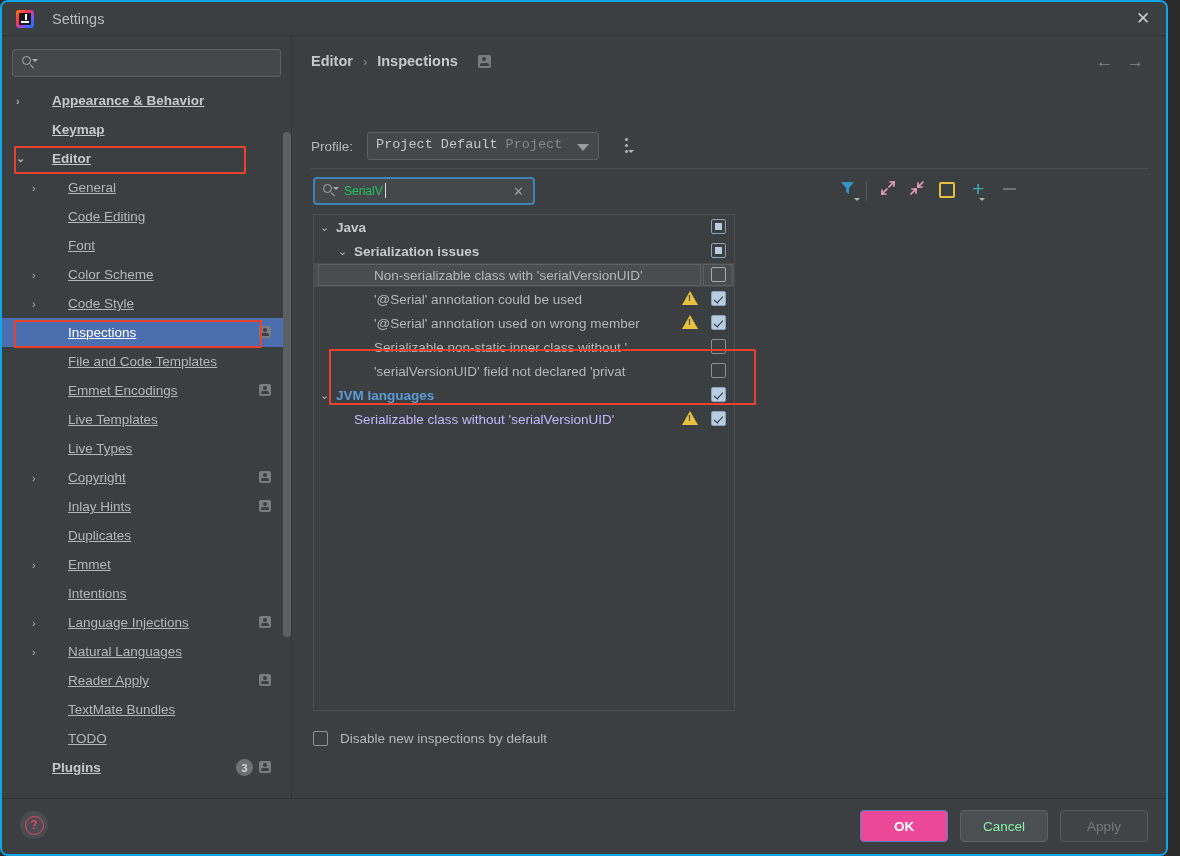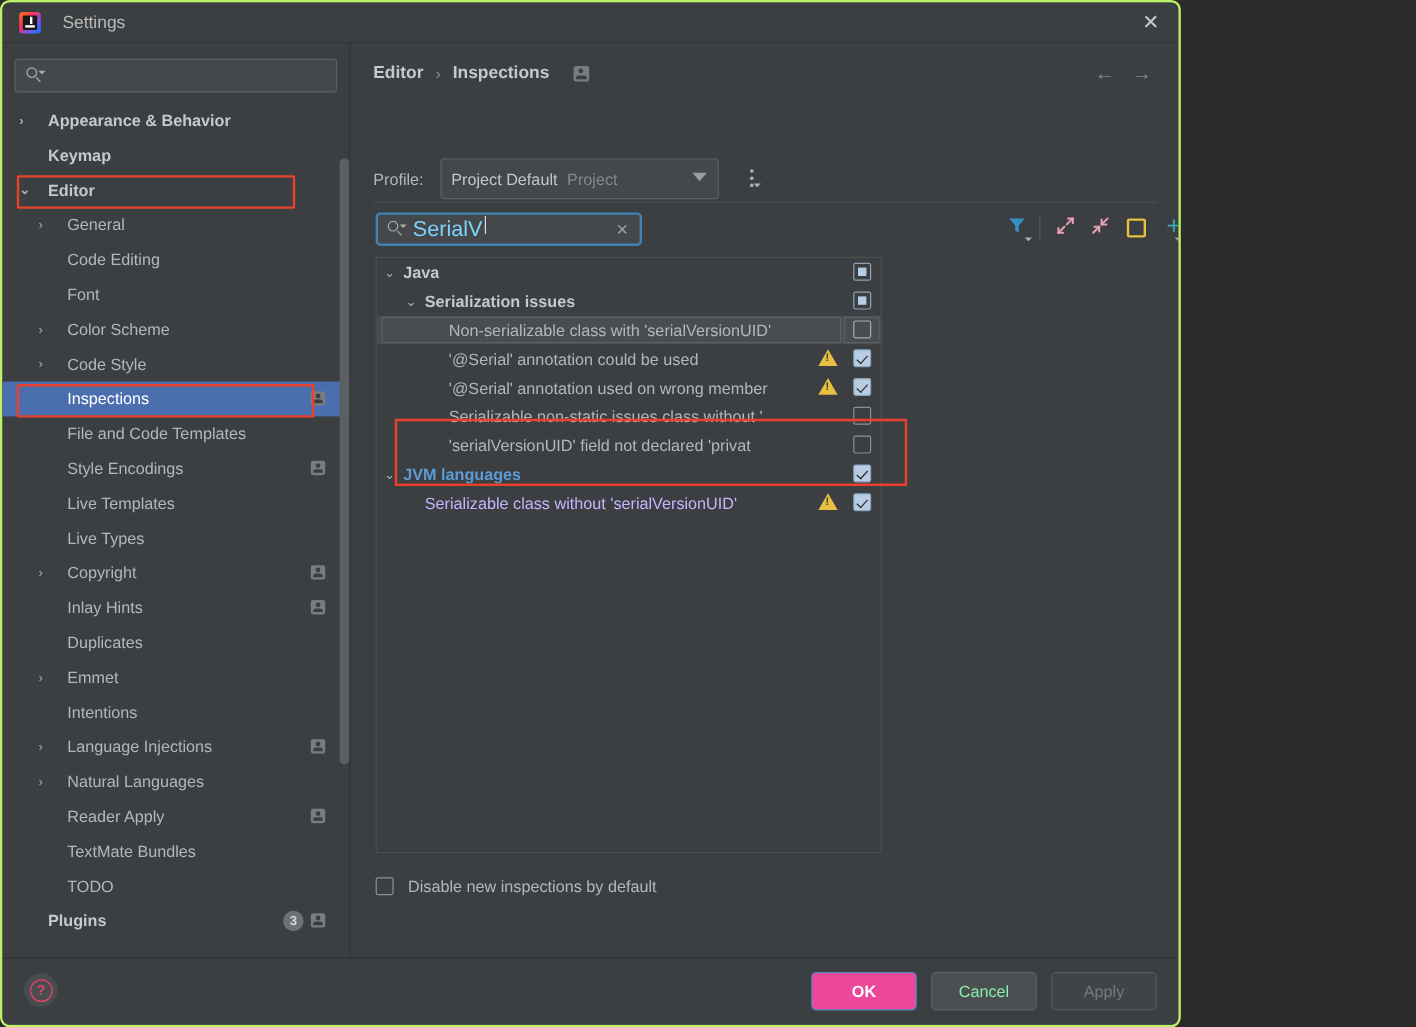--- a/index.html
+++ b/index.html
@@ -5,22 +5,22 @@
   * { box-sizing: border-box; }
   html, body {
     margin: 0; padding: 0;
     width: 1180px; height: 856px;
     background: #2b2b2b;
     font-family: "Liberation Sans", sans-serif;
     overflow: hidden;
   }
   .window {
     position: absolute; left: 0; top: 0;
-    width: 984px; height: 856px;
-    border: 2px solid #bef264;
+    width: 1168px; height: 856px;
+    border: 2px solid #0ea5e9;
     border-radius: 8px;
     background: #3c3f41;
     overflow: hidden;
   }
   
   .titlebar {
     position: absolute; left: 0; top: 0; right: 0; height: 34px;
     background: #3c3f41;
     border-bottom: 1px solid #323437;
     display: flex; align-items: center;
@@ -92,21 +92,21 @@
     padding-left: 14px; position: relative;
     color: #b4b7ba; font-size: 13.5px;
   }
   .srow.bold { font-weight: bold; color: #c6c9cc; }
   .srow.selected { background: #4b6eaf; color: #ffffff; }
   .srow .arrow {
     width: 16px; display: inline-block; color: #b0b3b6; font-size: 11px;
     flex: 0 0 16px;
   }
   .srow .indent { flex: 0 0 16px; }
-  .srow .lbl { margin-left: 8px; white-space: nowrap; }
+  .srow .lbl { margin-left: 20px; white-space: nowrap; text-decoration: underline; }
   .proj-badge {
     position: absolute; right: 20px; top: 8px;
     width: 12px; height: 12px; border-radius: 2px;
     background: #7a7d80; display: flex; align-items: center; justify-content: center;
   }
   .proj-badge::before {
     content: ""; width: 4px; height: 4px; border-radius: 50%;
     background: #3c3f41; position: absolute; top: 2px;
   }
   .proj-badge::after {
@@ -156,21 +156,21 @@
   }
   .navarrow { color: #86898c; font-size: 17px; }
   .profile-row {
     position: absolute; left: 18px; top: 96px;
     display: flex; align-items: center;
   }
   .profile-label { font-size: 13.5px; color: #b4b7ba; }
   .profile-combo {
     margin-left: 14px; width: 232px; height: 28px;
     background: #45484a; border: 1px solid #5e6060; border-radius: 3px;
-    display: flex; align-items: center; padding: 16px 8px; position: relative;
+    display: flex; align-items: flex-start; padding: 4px 8px; position: relative; font-family: Liberation Mono, monospace;
   }
   .profile-combo .pv { font-size: 13.5px; color: #c3c6c9; }
   .profile-combo .ps { font-size: 13.5px; color: #85888b; margin-left: 8px; }
   .profile-combo .dn {
     position: absolute; right: 9px; top: 11px;
     border-left: 6px solid transparent; border-right: 6px solid transparent;
     border-top: 7px solid #9a9da0;
   }
   .kebab {
     margin-left: 22px; width: 14px; height: 20px; position: relative;
@@ -191,21 +191,21 @@
     position: absolute; left: 18px; right: 18px; top: 132px; height: 1px;
     background: #4c4f51;
   }
   
   .insp-search {
     position: absolute; left: 20px; top: 141px; width: 222px; height: 28px;
     background: #45484a; border: 2px solid #3f83b6; border-radius: 4px;
     display: flex; align-items: center;
   }
   .insp-search .txt {
-    margin-left: 6px; font-size: 18px; color: #7dd3fc; position: relative;
+    margin-left: 6px; font-size: 12px; color: #22c55e; position: relative;
   }
   .insp-search .txt::after {
     content: ""; position: absolute; right: -3px; top: -1px;
     width: 1px; height: 15px; background: #d8dbde;
   }
   .insp-search .clear {
     position: absolute; right: 9px; color: #9a9da0; font-size: 13px;
   }
   .tb {
     position: absolute; top: 143px; display: flex; align-items: center;
@@ -394,21 +394,21 @@
           <div class="proj-badge"></div>
         </div>
         <div class="srow">
           <span class="indent"></span>
           <span class="arrow"></span>
           <span class="lbl">File and Code Templates</span>
         </div>
         <div class="srow">
           <span class="indent"></span>
           <span class="arrow"></span>
-          <span class="lbl">Style Encodings</span>
+          <span class="lbl">Emmet Encodings</span>
           <div class="proj-badge"></div>
         </div>
         <div class="srow">
           <span class="indent"></span>
           <span class="arrow"></span>
           <span class="lbl">Live Templates</span>
         </div>
         <div class="srow">
           <span class="indent"></span>
           <span class="arrow"></span>
@@ -584,21 +584,21 @@
         <div class="irow ">
           <span class="ind2"></span>
           <span class="iarrow"></span>
           <span class="ilbl">'@Serial' annotation used on wrong member</span>
           <div class="warn"></div>
           <div class="cb checked"></div>
         </div>
         <div class="irow ">
           <span class="ind2"></span>
           <span class="iarrow"></span>
-          <span class="ilbl">Serializable non-static issues class without '</span>
+          <span class="ilbl">Serializable non-static inner class without '</span>
           <div class="cb unchecked"></div>
         </div>
         <div class="irow ">
           <span class="ind2"></span>
           <span class="iarrow"></span>
           <span class="ilbl">'serialVersionUID' field not declared 'privat</span>
           <div class="cb unchecked"></div>
         </div>
         <div class="irow jvm">
           <span class="iarrow">⌄</span>

